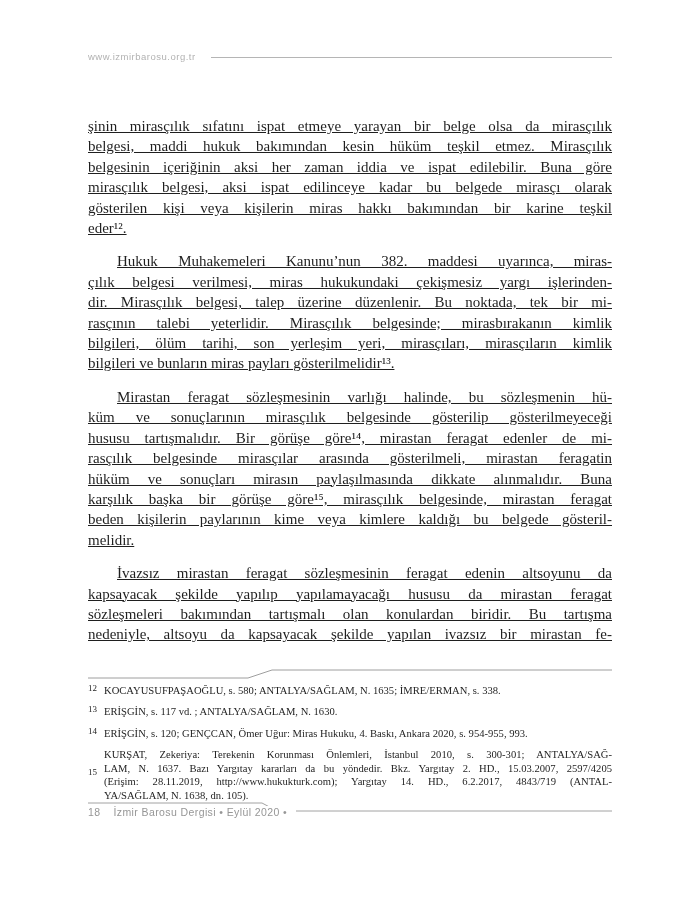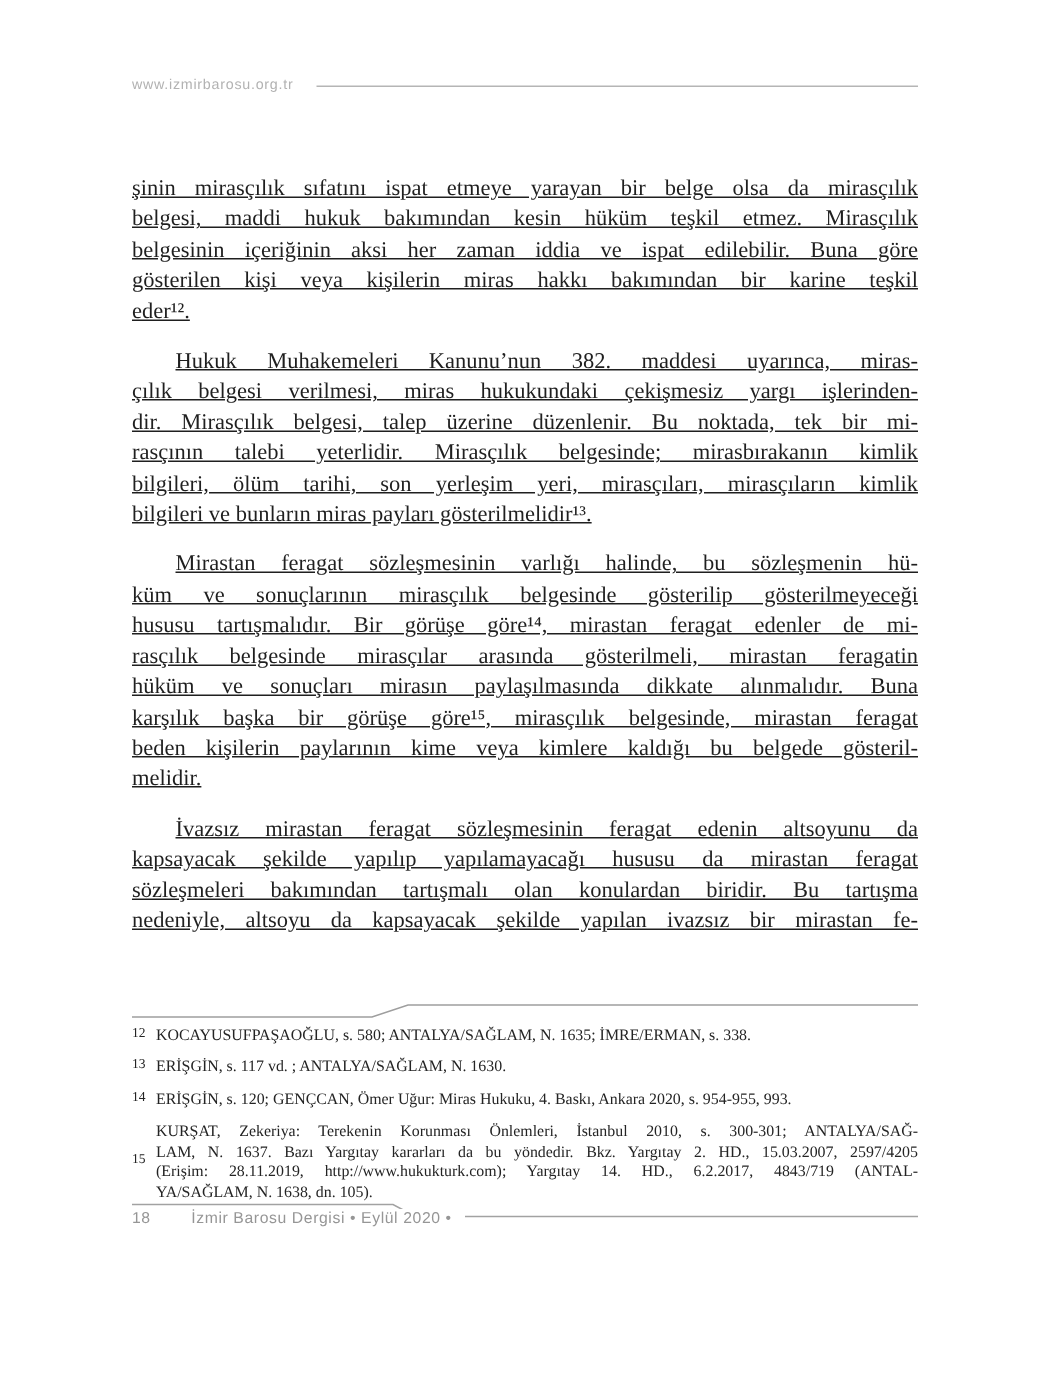--- a/index.html
+++ b/index.html
@@ -73,21 +73,21 @@
   .fn-line.flush { text-align-last: left; }
 
   
   .footer-sep { position: absolute; top: 802px; left: 88px; width: 524px; height: 12px; z-index: 1; }
   .footer-sep polyline { fill: none; stroke: #a2a2a2; stroke-width: 1; }
   .page-footer {
     position: absolute;
     top: 806px; left: 88px;
     z-index: 2;
     display: flex;
-    gap: 27px;
+    gap: 13px;
     align-items: baseline;
     background: #ffffff;
     padding-right: 9px;
     font-family: "Liberation Sans", sans-serif;
     font-size: 10.5px;
     letter-spacing: 0.4px;
     color: #969696;
   }
 </style>
 </head>
@@ -98,20 +98,21 @@
   <div class="page-header">
     <span>www.izmirbarosu.org.tr</span>
     <div class="rule"></div>
   </div>
 
   <div class="body-text">
       <div class="paragraph">
         <div class="line">şinin mirasçılık sıfatını ispat etmeye yarayan bir belge olsa da mirasçılık</div>
         <div class="line">belgesi, maddi hukuk bakımından kesin hüküm teşkil etmez. Mirasçılık</div>
         <div class="line">belgesinin içeriğinin aksi her zaman iddia ve ispat edilebilir. Buna göre</div>
+        <div class="line">mirasçılık belgesi, aksi ispat edilinceye kadar bu belgede mirasçı olarak</div>
         <div class="line">gösterilen kişi veya kişilerin miras hakkı bakımından bir karine teşkil</div>
         <div class="line flush">eder¹².</div>
       </div>
       <div class="paragraph">
         <div class="line indent">Hukuk Muhakemeleri Kanunu’nun 382. maddesi uyarınca, miras-</div>
         <div class="line">çılık belgesi verilmesi, miras hukukundaki çekişmesiz yargı işlerinden-</div>
         <div class="line">dir. Mirasçılık belgesi, talep üzerine düzenlenir. Bu noktada, tek bir mi-</div>
         <div class="line">rasçının talebi yeterlidir. Mirasçılık belgesinde; mirasbırakanın kimlik</div>
         <div class="line">bilgileri, ölüm tarihi, son yerleşim yeri, mirasçıları, mirasçıların kimlik</div>
         <div class="line flush">bilgileri ve bunların miras payları gösterilmelidir¹³.</div>

